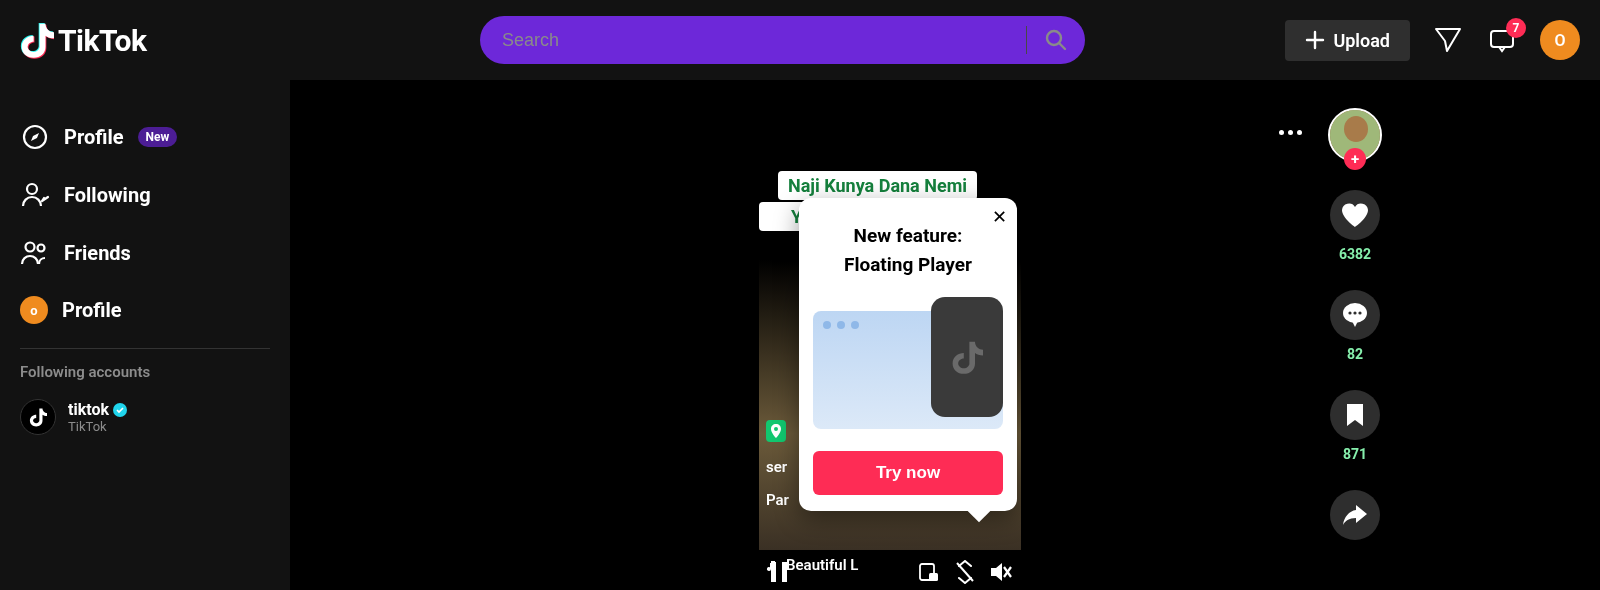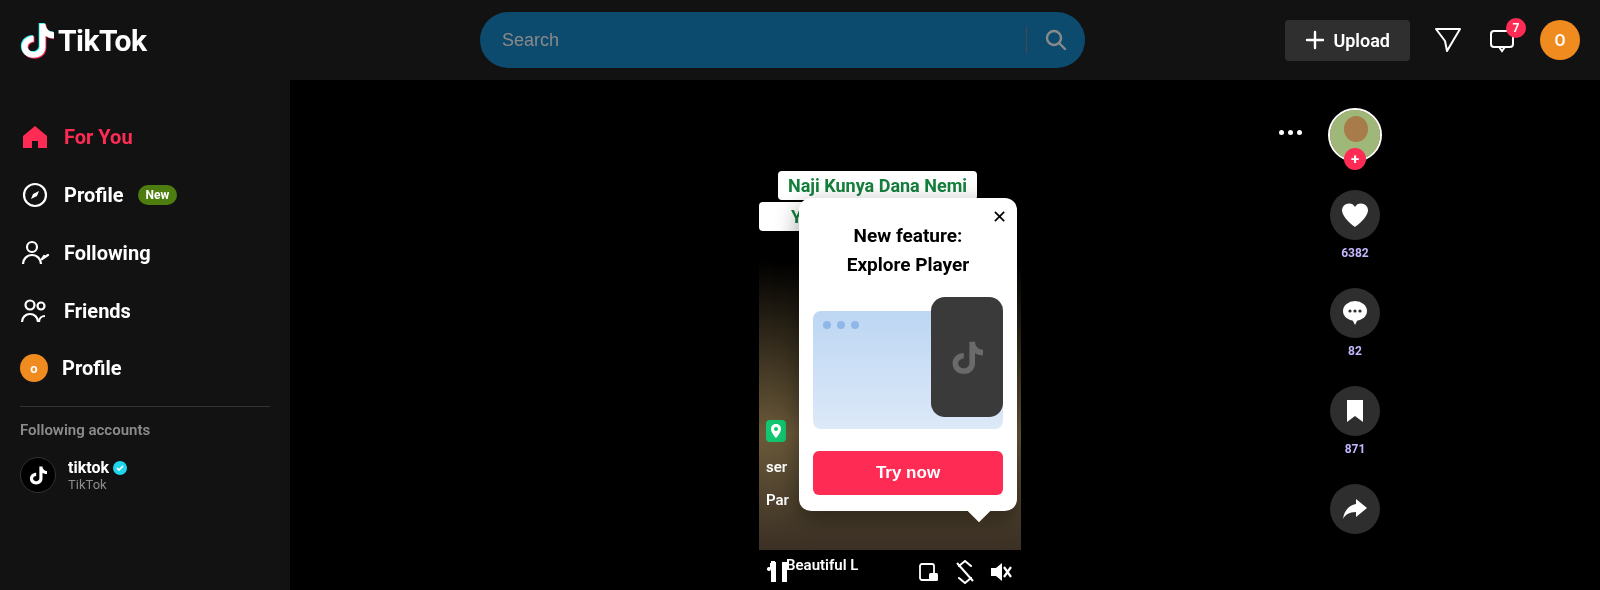--- a/index.html
+++ b/index.html
@@ -28,24 +28,24 @@
   gap: 4px;
   font-size: 30px;
   font-weight: 700;
   letter-spacing: -0.5px;
 }
 .logo svg { width: 34px; height: 38px; }
 .search-wrap {
   position: absolute;
   left: 480px;
   width: 605px;
-  height: 56px;
-  display: flex;
-  align-items: center;
-  background: #0c4a6e;
+  height: 48px;
+  display: flex;
+  align-items: center;
+  background: #6d28d9;
   border-radius: 92px;
 }
 .search-input {
   flex: 1;
   height: 100%;
   background: transparent;
   border: none;
   outline: none;
   color: #fff;
   font-size: 18px;
@@ -118,21 +118,21 @@
   gap: 14px;
   padding: 14px 10px;
   font-size: 20px;
   font-weight: 700;
   color: #fff;
   cursor: pointer;
 }
 .nav-item.active { color: #fe2c55; }
 .nav-icon { width: 30px; height: 30px; display:flex; align-items:center; justify-content:center; }
 .new-pill {
-  background: #4d7c0f;
+  background: #4c1d95;
   color: #fff;
   font-size: 12px;
   font-weight: 700;
   padding: 3px 8px;
   border-radius: 10px;
 }
 .profile-av {
   width: 28px; height: 28px; border-radius: 50%;
   background: #ef8b1f;
   display:flex; align-items:center; justify-content:center;
@@ -339,21 +339,21 @@
   display:flex; align-items:center; justify-content:center;
   font-size: 15px; font-weight:700;
 }
 .rail-item { margin-top: 28px; display:flex; flex-direction:column; align-items:center; gap:6px; }
 .rail-btn {
   width: 50px; height: 50px; border-radius: 50%;
   background: #2e2e2e;
   display:flex; align-items:center; justify-content:center;
   cursor:pointer;
 }
-.rail-count { font-size: 12px; font-weight: 700; color:#c4b5fd; }
+.rail-count { font-size: 14px; font-weight: 700; color:#86efac; }
 </style>
 </head>
 <body>
 
 <div class="header">
   <div class="logo">
     <svg viewBox="0 0 40 44">
       <path fill="#25f4ee" d="M30 3c0 6 5 10 10 10v7c-4 0-8-1-10-3v13c0 8-6 13-14 13S2 38 2 30s7-13 14-13v7c-4 0-7 3-7 6s3 6 7 6 7-3 7-6V3h7z" transform="translate(-1,-1)"></path>
       <path fill="#fe2c55" d="M30 3c0 6 5 10 10 10v7c-4 0-8-1-10-3v13c0 8-6 13-14 13S2 38 2 30s7-13 14-13v7c-4 0-7 3-7 6s3 6 7 6 7-3 7-6V3h7z" transform="translate(1,1)"></path>
       <path fill="#fff" d="M30 3c0 6 5 10 10 10v7c-4 0-8-1-10-3v13c0 8-6 13-14 13S2 38 2 30s7-13 14-13v7c-4 0-7 3-7 6s3 6 7 6 7-3 7-6V3h7z"></path>
@@ -391,28 +391,20 @@
         </svg>
       <div class="badge">7</div>
     </div>
     <div class="avatar">
       <span>O</span>
     </div>
   </div>
 </div>
 
 <div class="sidebar">
-  <div class="nav-item active">
-    <span class="nav-icon">
-        <svg width="28" height="28" viewBox="0 0 28 28">
-          <path fill="#fe2c55" d="M14 3 L26 13 V25 H17 V18 H11 V25 H2 V13 Z"></path>
-        </svg>
-      </span>
-    <span>For You</span>
-  </div>
   <div class="nav-item">
     <span class="nav-icon">
         <svg width="28" height="28" viewBox="0 0 28 28">
           <circle cx="14" cy="14" r="11" stroke="#fff" stroke-width="2.2" fill="none"></circle>
           <path d="M18 10 L12 13 L10 18 L16 15 Z" fill="#fff"></path>
         </svg>
       </span>
     <span>Profile</span>
     <span class="new-pill">New</span>
   </div>
@@ -515,21 +507,21 @@
           <path fill="#fff" d="M2 7h5l6-5v18l-6-5H2z"></path>
           <path d="M15 6 L22 16 M22 6 L15 16" stroke="#fff" stroke-width="2.2"></path>
         </svg>
       </div>
   </div>
 
   <div class="popup">
     <div class="popup-close">✕</div>
     <h3>
       <span>New feature:</span><br>
-      <span>Explore Player</span>
+      <span>Floating Player</span>
     </h3>
     <div class="popup-illust">
       <div class="illust-browser"></div>
       <div class="illust-tile">
         <svg width="32" height="36" viewBox="0 0 40 44">
             <path fill="#6a6a6a" d="M30 3c0 6 5 10 10 10v7c-4 0-8-1-10-3v13c0 8-6 13-14 13S2 38 2 30s7-13 14-13v7c-4 0-7 3-7 6s3 6 7 6 7-3 7-6V3h7z"></path>
           </svg>
       </div>
     </div>
     <button class="popup-btn">Try now</button>

